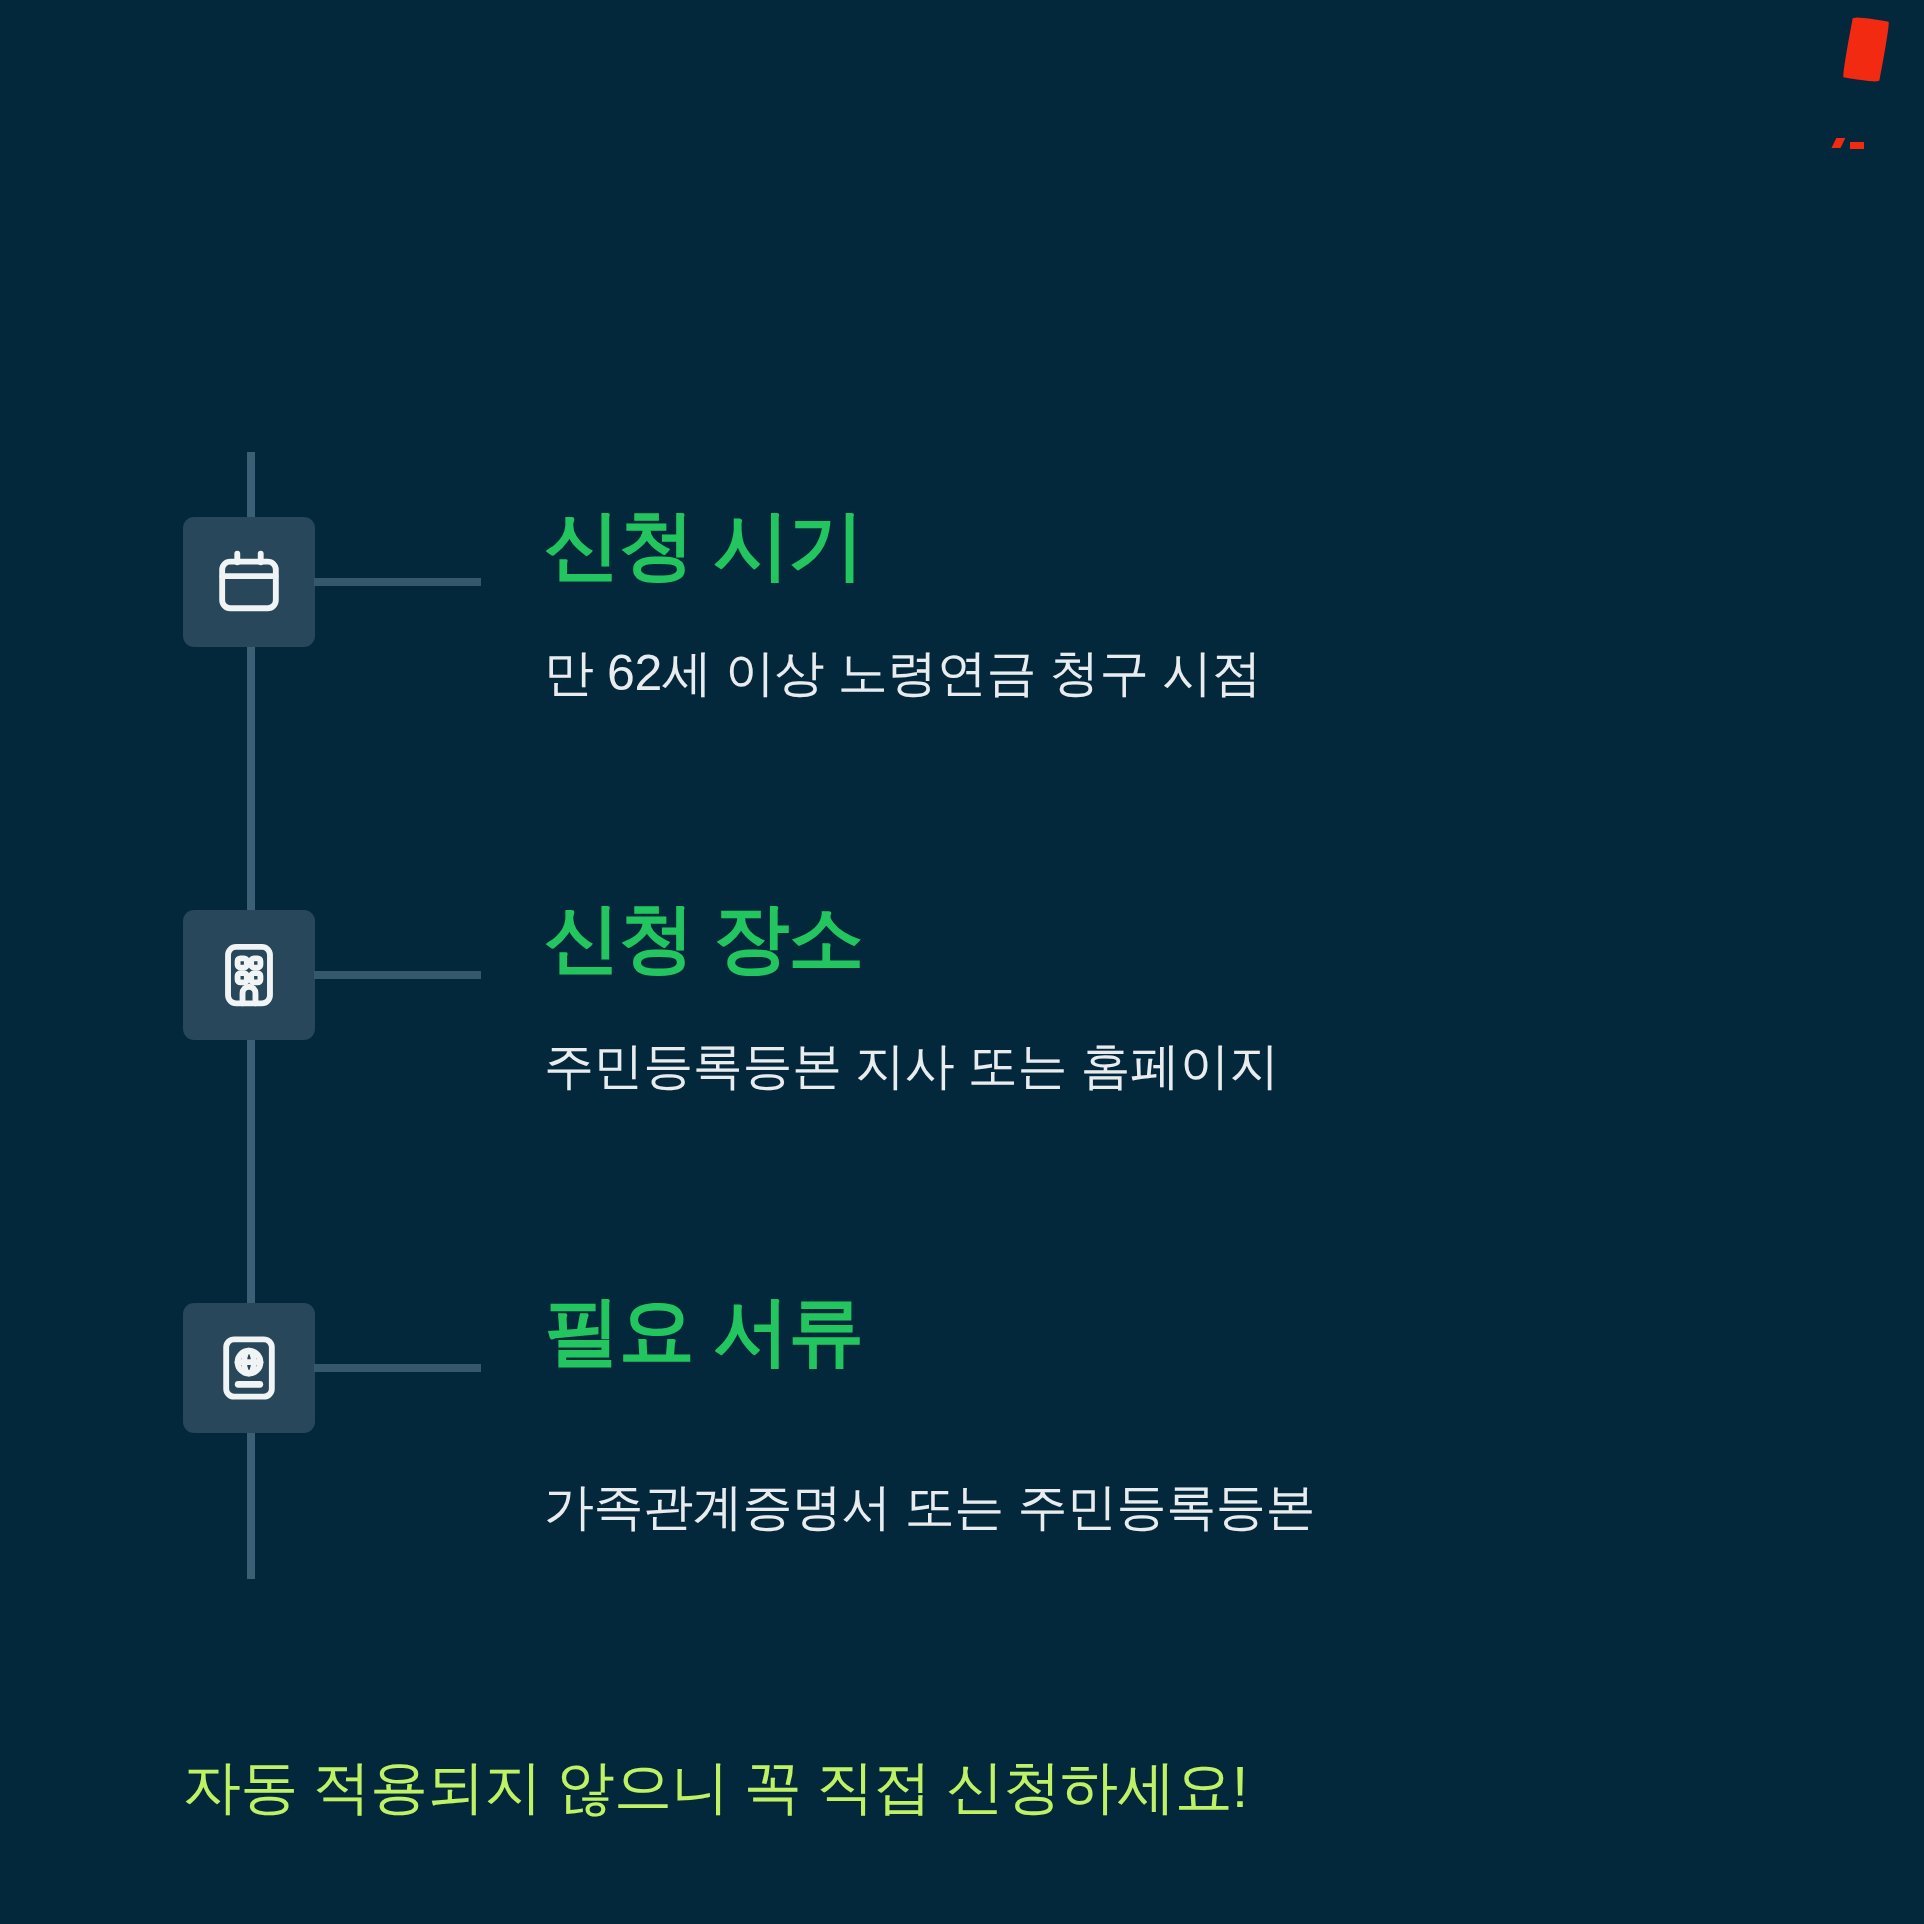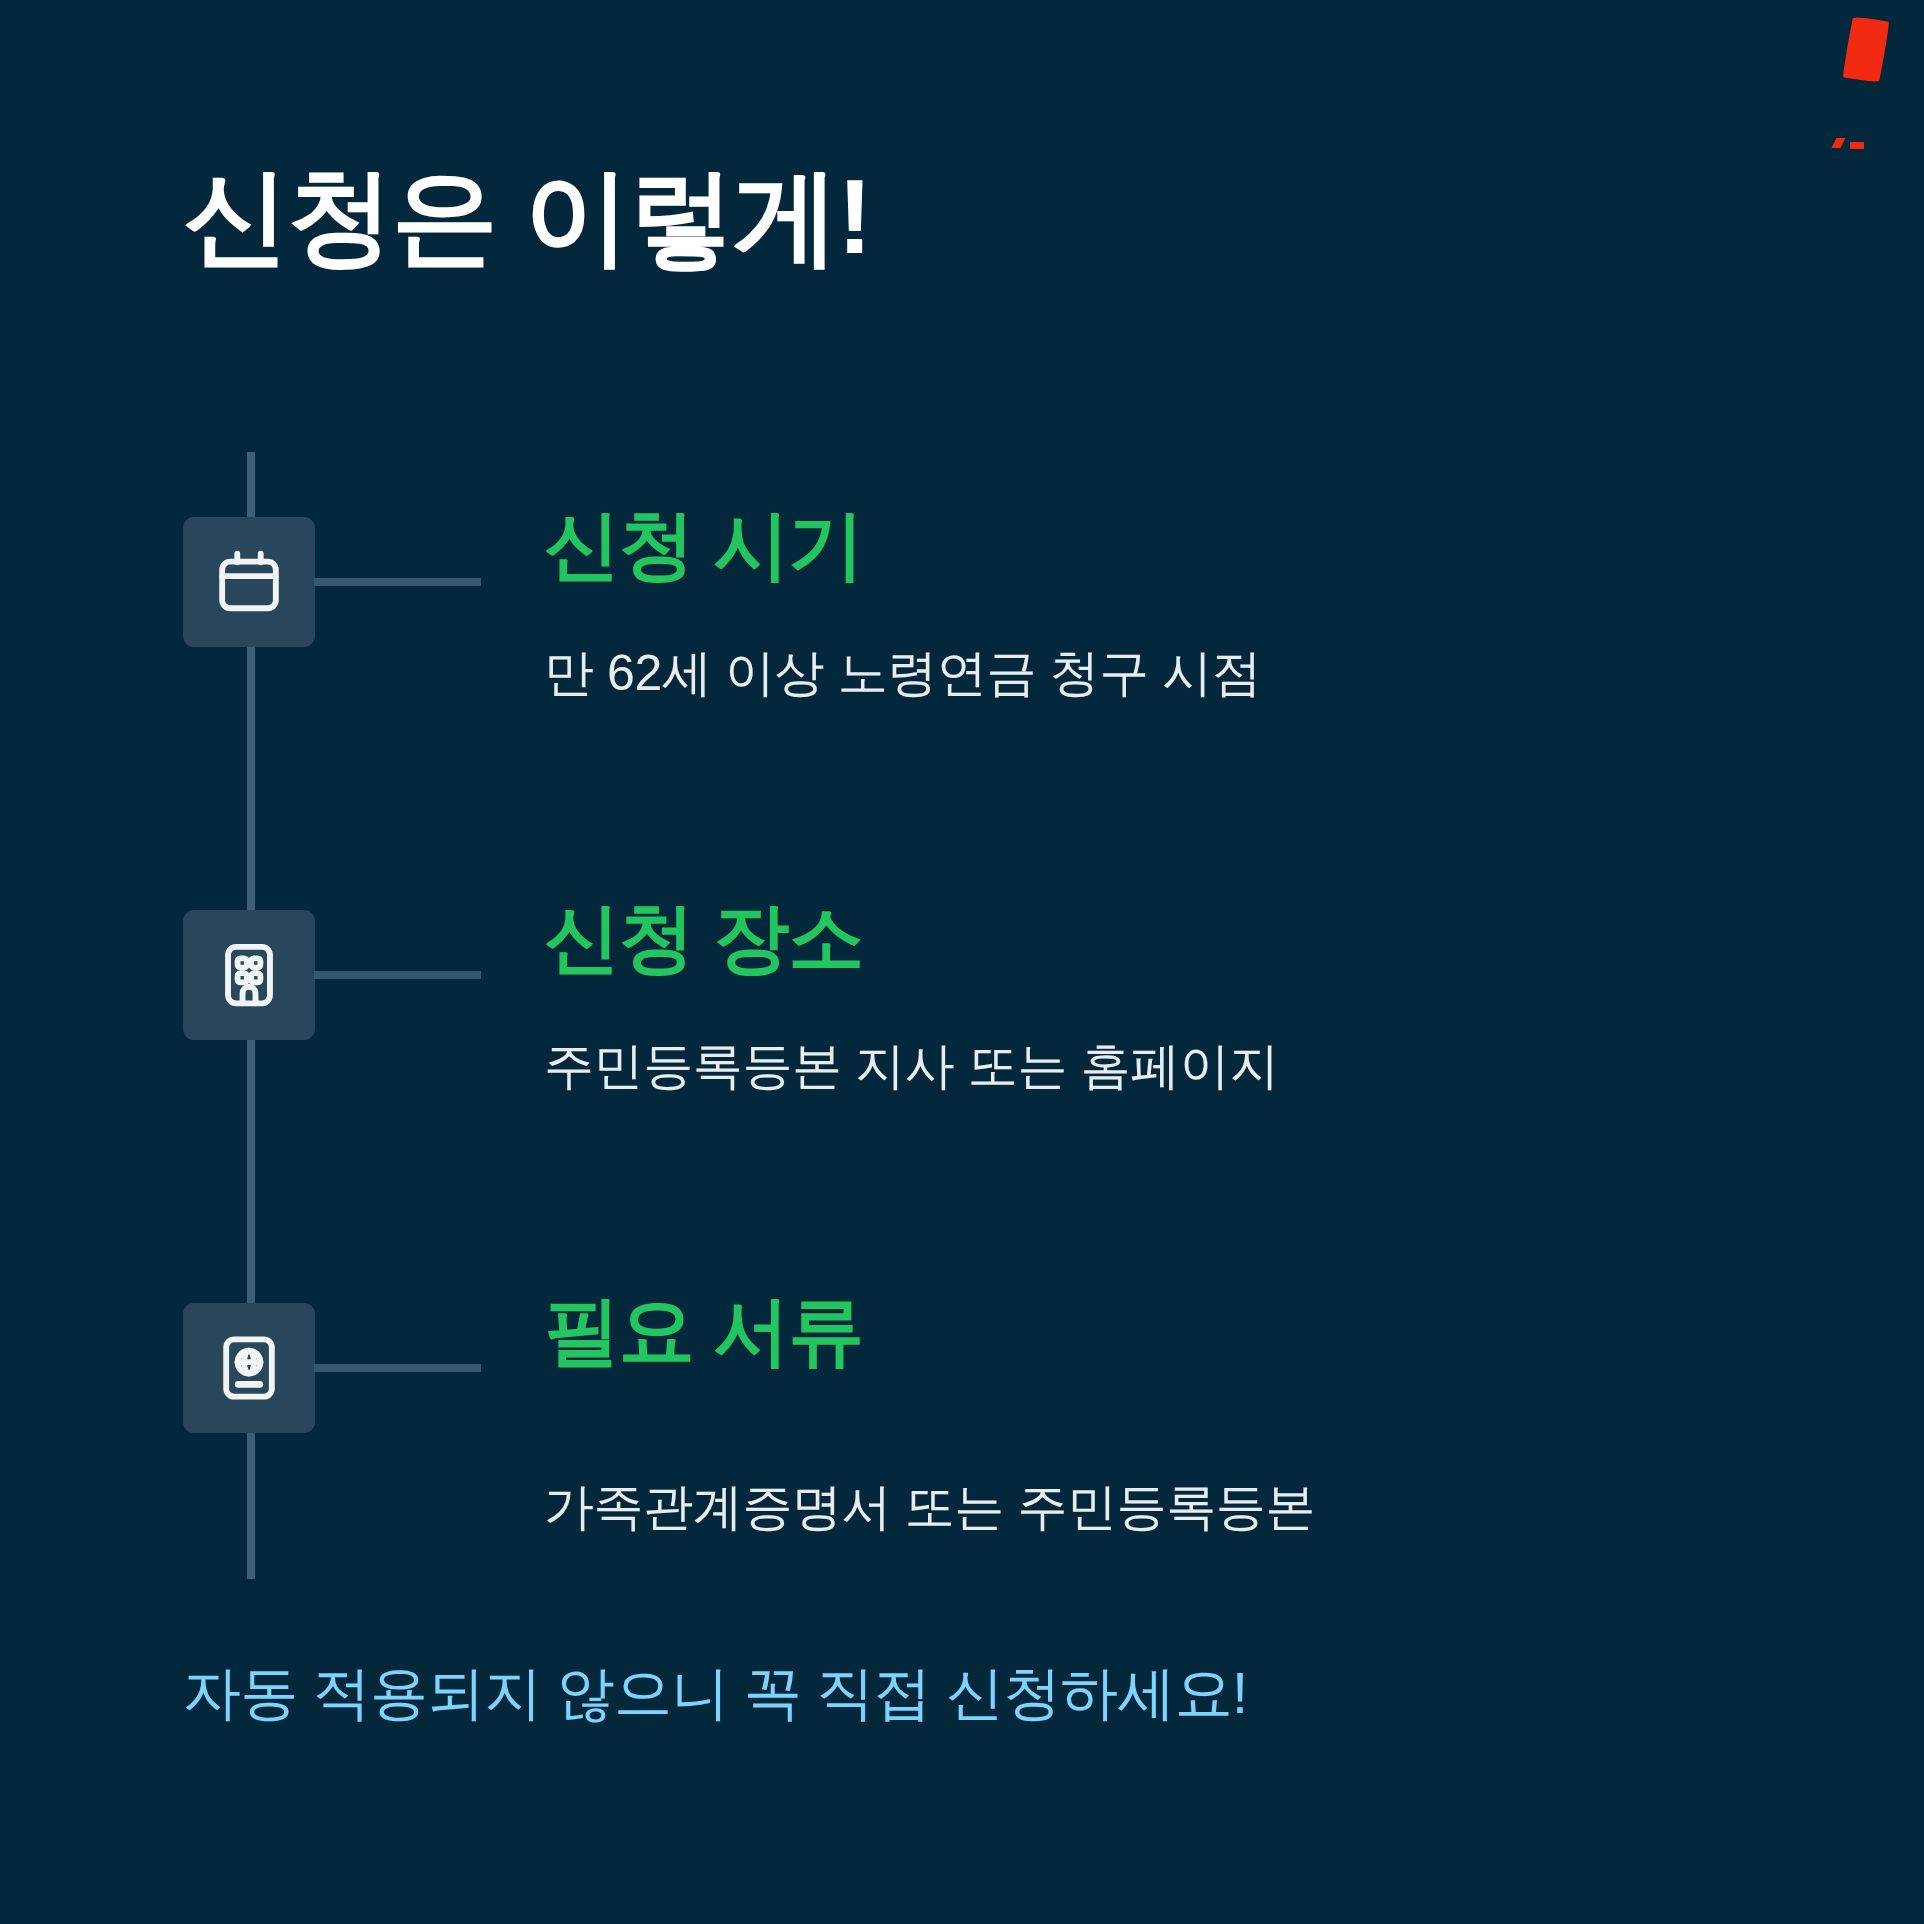--- a/index.html
+++ b/index.html
@@ -128,40 +128,39 @@
     letter-spacing: -0.4px;
     color: #e8ecee;
     white-space: nowrap;
     text-align: center;
   }
 
   
   .footer-note {
     position: absolute;
     left: 183px;
-    top: 1658px;
+    top: 1752px;
     margin: 0;
     font-size: 58px;
     font-weight: 400;
     line-height: 1.2;
     letter-spacing: -0.8px;
-    color: #7dd3fc;
+    color: #bef264;
     white-space: nowrap;
   }
 </style>
 </head>
 <body>
 
 <div id="card">
 
   <div class="deco-leaf"></div>
   <div class="deco-chip-a"></div>
   <div class="deco-chip-b"></div>
 
-  <h1 class="page-title">신청은 이렇게!</h1>
 
   <div class="timeline-rail"></div>
 
   <div class="tl-item">
     <div class="tl-tile" style="top:517px">
       <svg viewBox="0 0 24 24" fill="none" stroke="#f1f4f5" stroke-width="1.9" stroke-linecap="round" stroke-linejoin="round">
         <rect x="3.3" y="5.4" width="17.4" height="15.1" rx="2.6"></rect>
         <line x1="3.4" y1="10.1" x2="20.6" y2="10.1"></line>
         <line x1="8.2" y1="2.8" x2="8.2" y2="5.6"></line>
         <line x1="15.8" y1="2.8" x2="15.8" y2="5.6"></line>

